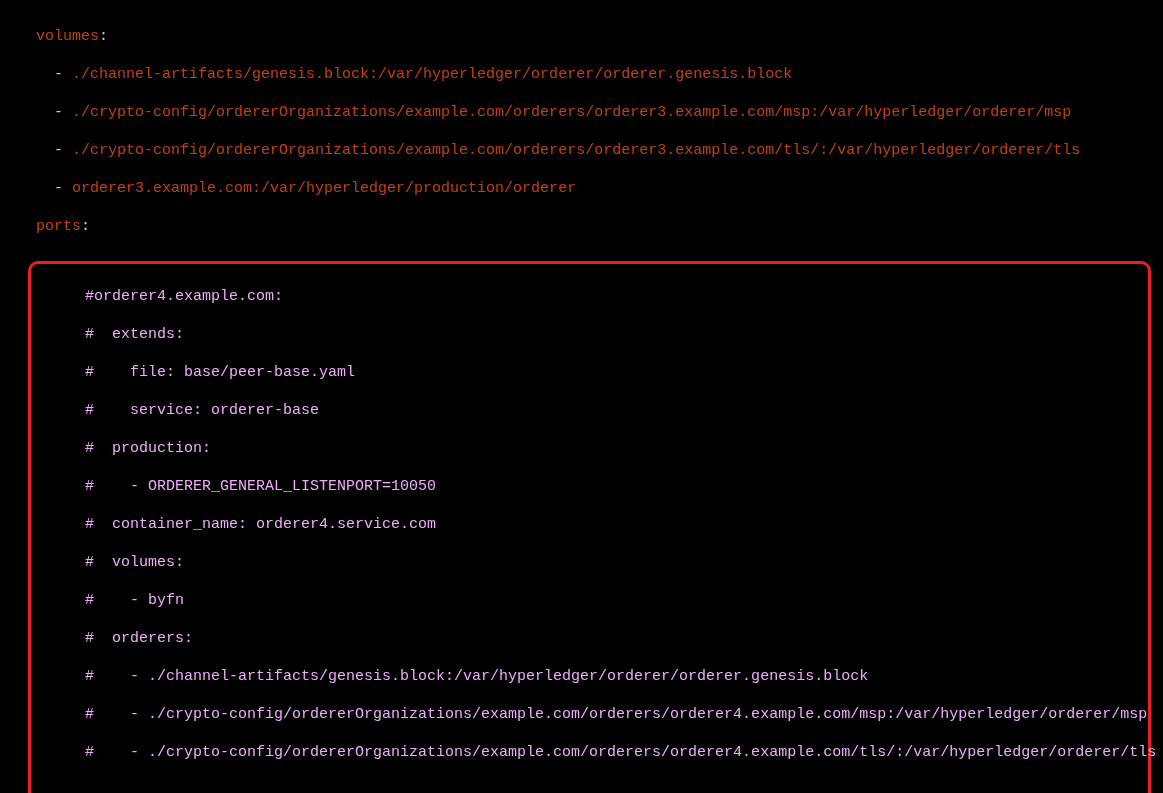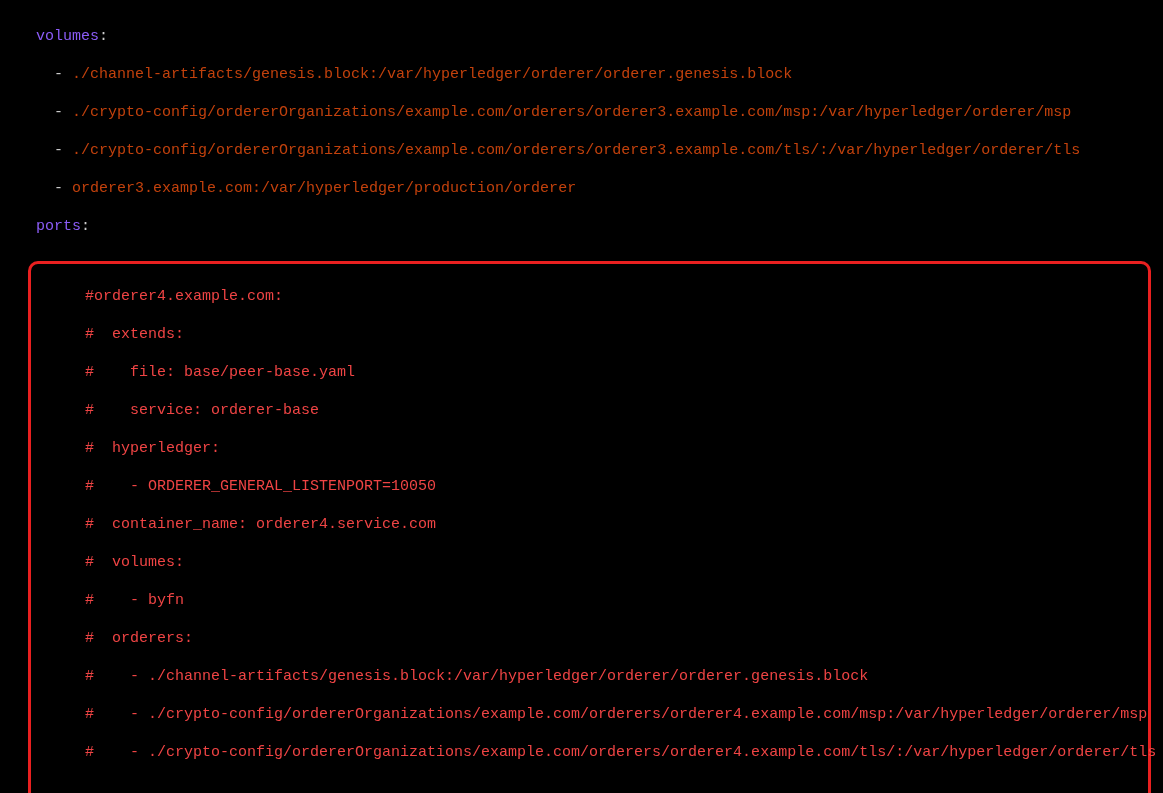--- a/index.html
+++ b/index.html
@@ -12,25 +12,25 @@
     overflow: hidden;
   }
   .code-area {
     white-space: pre;
     color: #cccccc;
   }
   .line {
     display: block;
     padding: 0;
   }
-  .key { color: #8b5cf6; }
+  .key { color: #c2410c; }
   .colon { color: #cccccc; }
   .dash { color: #cccccc; }
   .val { color: #c2410c; }
-  .comment { color: #ef4444; text-align: right; }
+  .comment { color: #f0abfc; text-align: right; }
   .red-box {
     border: 3px solid #e92020;
     border-radius: 10px;
     margin: 6px 12px 0 28px;
     padding: 4px 0;
   }
 </style>
 </head>
 <body>
 
@@ -39,21 +39,21 @@
 <span class="line">      <span class="dash">-</span> <span class="val">./channel-artifacts/genesis.block:/var/hyperledger/orderer/orderer.genesis.block</span></span>
 <span class="line">      <span class="dash">-</span> <span class="val">./crypto-config/ordererOrganizations/example.com/orderers/orderer3.example.com/msp:/var/hyperledger/orderer/msp</span></span>
 <span class="line">      <span class="dash">-</span> <span class="val">./crypto-config/ordererOrganizations/example.com/orderers/orderer3.example.com/tls/:/var/hyperledger/orderer/tls</span></span>
 <span class="line">      <span class="dash">-</span> <span class="val">orderer3.example.com:/var/hyperledger/production/orderer</span></span>
 <span class="line">    <span class="key">ports</span><span class="colon">:</span></span>
 <div class="red-box">
 <span class="line">      <span class="comment">#orderer4.example.com:</span></span>
 <span class="line">      <span class="comment">#  extends:</span></span>
 <span class="line">      <span class="comment">#    file: base/peer-base.yaml</span></span>
 <span class="line">      <span class="comment">#    service: orderer-base</span></span>
-<span class="line">      <span class="comment">#  hyperledger:</span></span>
+<span class="line">      <span class="comment">#  production:</span></span>
 <span class="line">      <span class="comment">#    - ORDERER_GENERAL_LISTENPORT=10050</span></span>
 <span class="line">      <span class="comment">#  container_name: orderer4.service.com</span></span>
 <span class="line">      <span class="comment">#  volumes:</span></span>
 <span class="line">      <span class="comment">#    - byfn</span></span>
 <span class="line">      <span class="comment">#  orderers:</span></span>
 <span class="line">      <span class="comment">#    - ./channel-artifacts/genesis.block:/var/hyperledger/orderer/orderer.genesis.block</span></span>
 <span class="line">      <span class="comment">#    - ./crypto-config/ordererOrganizations/example.com/orderers/orderer4.example.com/msp:/var/hyperledger/orderer/msp</span></span>
 <span class="line">      <span class="comment">#    - ./crypto-config/ordererOrganizations/example.com/orderers/orderer4.example.com/tls/:/var/hyperledger/orderer/tls</span></span>
 
 

